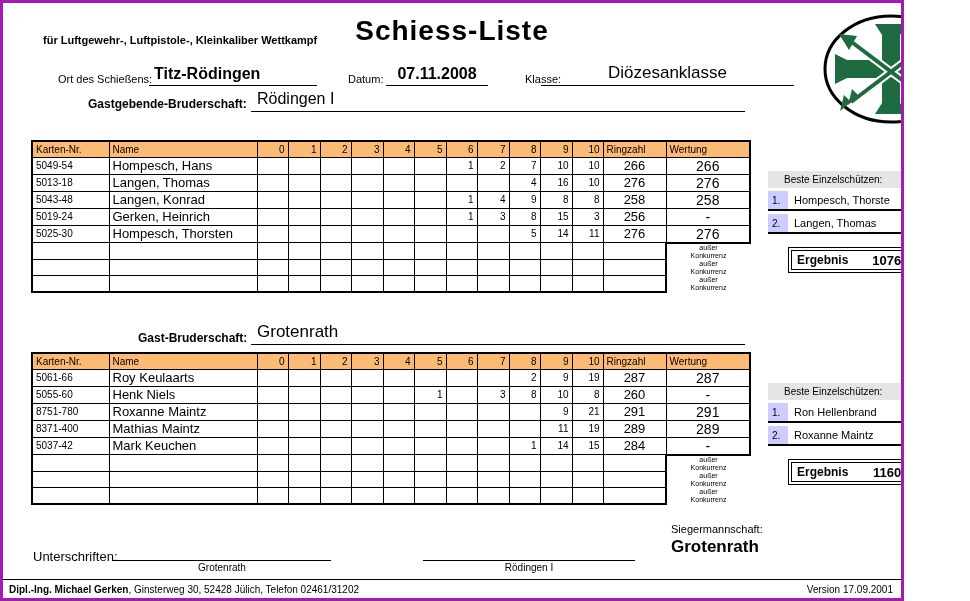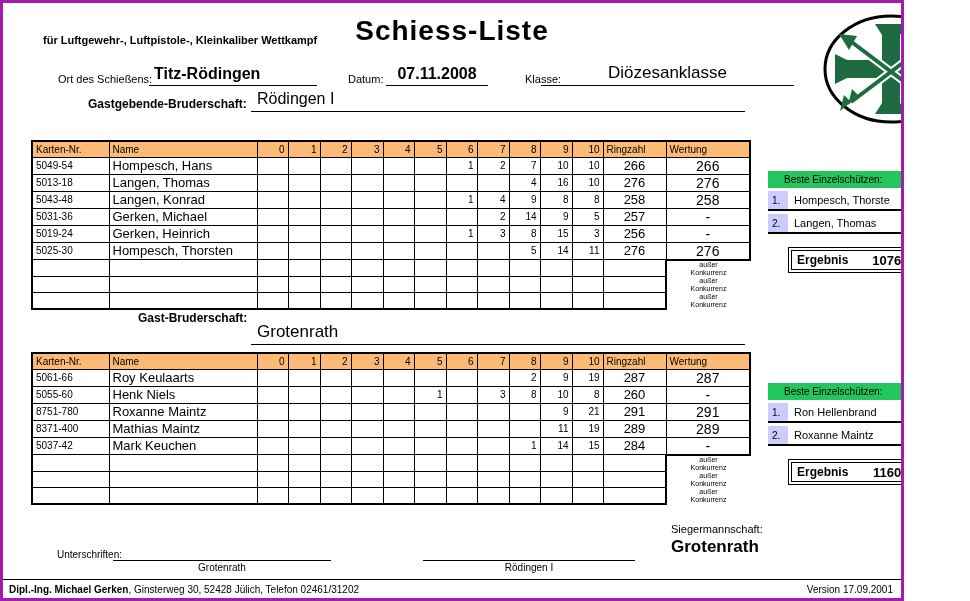--- a/index.html
+++ b/index.html
@@ -38,38 +38,38 @@
   td.c-ring{font-size:13px; text-align:center;}
   td.c-wert{font-size:14px; text-align:center;}
   .b-top{border-top-width:2px !important;}
   .b-left{border-left-width:2px !important;}
   .b-right{border-right-width:2px !important;}
   .b-bottom{border-bottom-width:2px !important;}
   td.c-ausser{border:none; font-size:7px; line-height:8px; text-align:center; padding:0;}
   
   .best-panel{position:absolute; left:765px; width:175px;}
   #host-best-panel{top:168px;} #guest-best-panel{top:380px;}
-  .bp-header{background:#22c55e; height:17px; display:flex; justify-content:space-between;
+  .bp-header{background:#e5e5e5; height:17px; display:flex; justify-content:space-between;
     align-items:center; font-size:10px; padding:0 6px 0 16px; box-sizing:border-box;}
   .bp-row{display:flex; align-items:center; height:18px; margin-top:3px;
     border-bottom:2px solid #000;}
   .bp-rank{background:#ccccff; width:20px; font-size:10px; padding-left:4px;
     box-sizing:border-box; align-self:stretch; display:flex; align-items:center;}
   .bp-name{flex:1; font-size:11px; padding-left:6px; white-space:nowrap; overflow:hidden;}
   .bp-val{font-size:11px; padding-right:2px;}
   .ergebnis-box{margin:13px 0 0 20px; width:155px; height:26px; box-sizing:border-box;
     border:4px double #000; display:flex; align-items:center; padding:0 5px; background:#fff;}
   .eb-label{font-weight:bold; font-size:12px; flex:1;}
   .eb-value{font-weight:bold; font-size:13px; margin-right:4px;}
   .eb-unit{font-size:11px;}
   
   .winner{position:absolute; left:668px; top:520px;}
   .winner-label{font-size:11px;}
   .winner-value{font-size:17px; font-weight:bold; margin-top:2px;}
-  .sig-label{position:absolute; left:30px; top:546px; font-size:10px;margin-left:24px;}
+  .sig-label{position:absolute; left:30px; top:546px; font-size:13px;}
   .sig-line{position:absolute; top:540px; height:17px; border-bottom:1px solid #000;}
   .sig-caption{position:absolute; top:559px; text-align:center; font-size:10px;}
   .sig1{left:110px; width:218px;} .cap1{left:110px; width:218px;}
   .sig2{left:420px; width:212px;} .cap2{left:420px; width:212px;}
   .footer-sep{position:absolute; left:0; width:964px; top:576px; border-top:1px solid #000;}
   .footer-left{position:absolute; left:6px; top:581px; font-size:10px;}
   .footer-left b{font-size:10px;}
   .footer-right{position:absolute; right:8px; top:581px; font-size:10px;}
 </style>
 </head>
@@ -200,37 +200,20 @@
           <td class="c-tally"></td>
           <td class="c-tally">1</td>
           <td class="c-tally">4</td>
           <td class="c-tally">9</td>
           <td class="c-tally">8</td>
           <td class="c-tally">8</td>
           <td class="c-ring">258</td>
           <td class="c-wert b-right">258</td>
         </tr>
         <tr>
-          <td class="c-karte b-left">5031-36</td>
-          <td class="c-name">Gerken, Michael</td>
-          <td class="c-tally"></td>
-          <td class="c-tally"></td>
-          <td class="c-tally"></td>
-          <td class="c-tally"></td>
-          <td class="c-tally"></td>
-          <td class="c-tally"></td>
-          <td class="c-tally"></td>
-          <td class="c-tally">2</td>
-          <td class="c-tally">14</td>
-          <td class="c-tally">9</td>
-          <td class="c-tally">5</td>
-          <td class="c-ring">257</td>
-          <td class="c-wert b-right">-</td>
-        </tr>
-        <tr>
           <td class="c-karte b-left">5019-24</td>
           <td class="c-name">Gerken, Heinrich</td>
           <td class="c-tally"></td>
           <td class="c-tally"></td>
           <td class="c-tally"></td>
           <td class="c-tally"></td>
           <td class="c-tally"></td>
           <td class="c-tally"></td>
           <td class="c-tally">1</td>
           <td class="c-tally">3</td>
@@ -335,21 +318,21 @@
       <span class="bp-name">Langen, Thomas</span>
       <span class="bp-val">276</span>
     </div>
     <div class="ergebnis-box">
       <span class="eb-label">Ergebnis</span>
       <span class="eb-value">1076</span>
       <span class="eb-unit">Ringe</span>
     </div>
   </div>
 
-  <span class="lbl lbl-bold" style="left:135px;top:308px">Gast-Bruderschaft:</span>
+  <span class="lbl lbl-bold" style="left:135px;top:328px">Gast-Bruderschaft:</span>
   <div class="uline f-guest">Grotenrath</div>
 
   <table id="guest-table" class="score-table">
       <colgroup>
         <col style="width: 77px;">
         <col style="width: 148px;">
         <col style="width: 31px;">
         <col style="width: 32px;">
         <col style="width: 31px;">
         <col style="width: 32px;">

